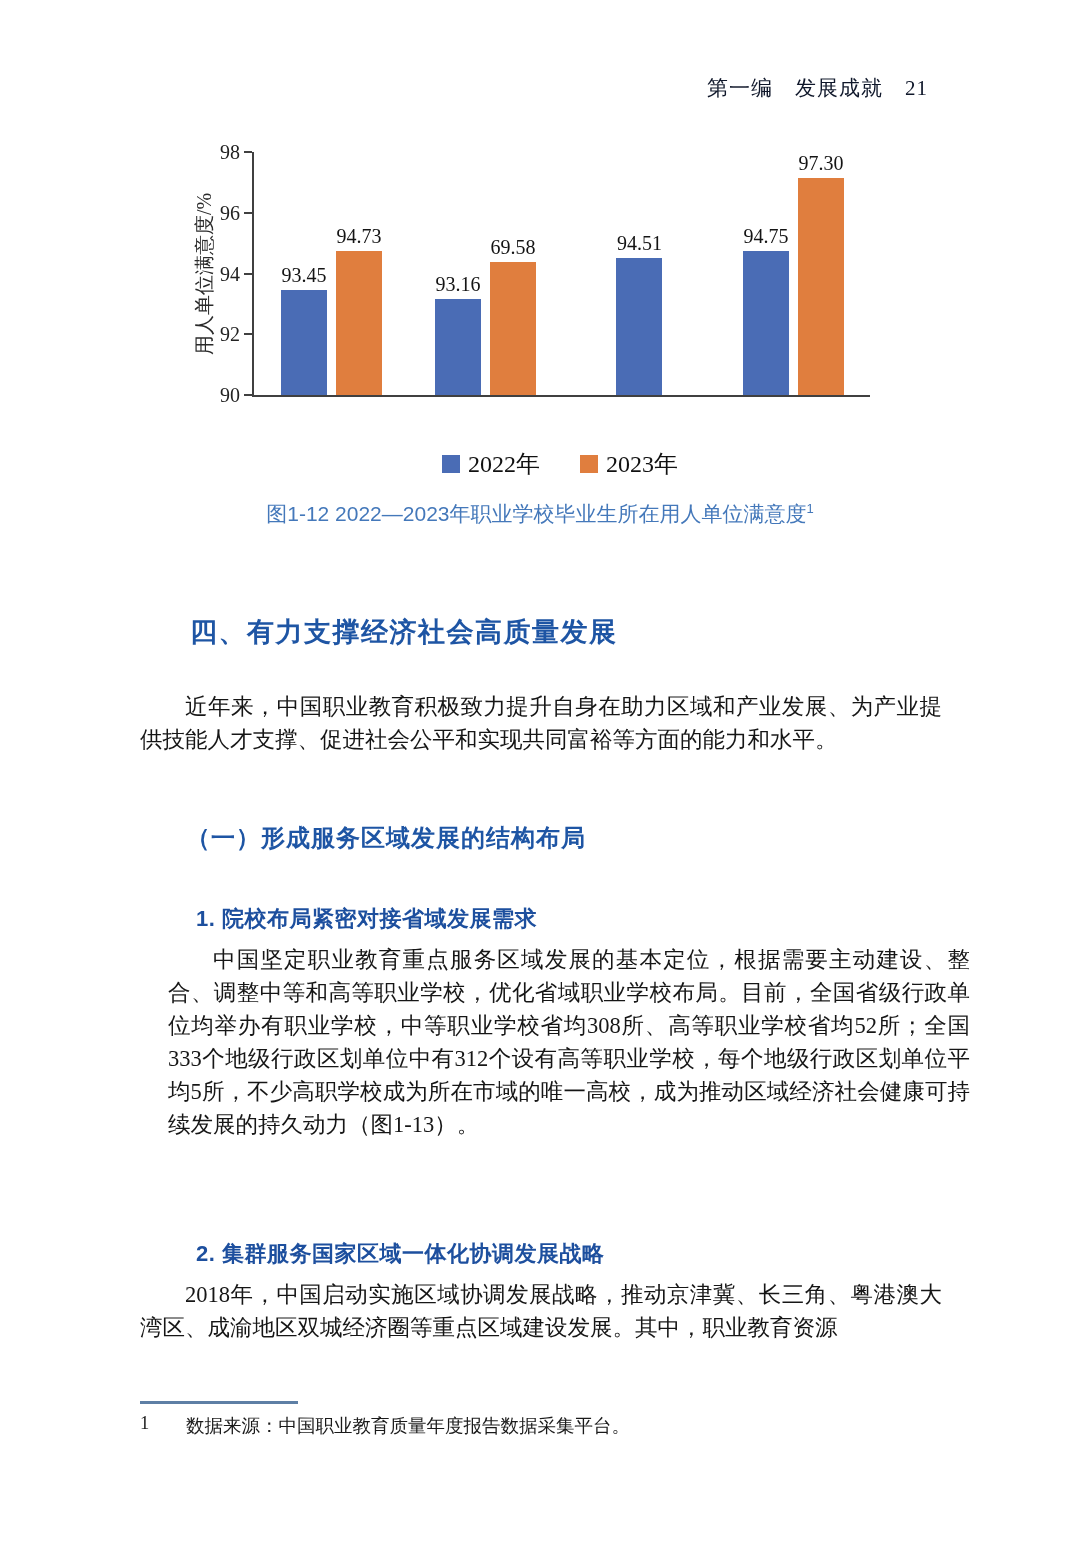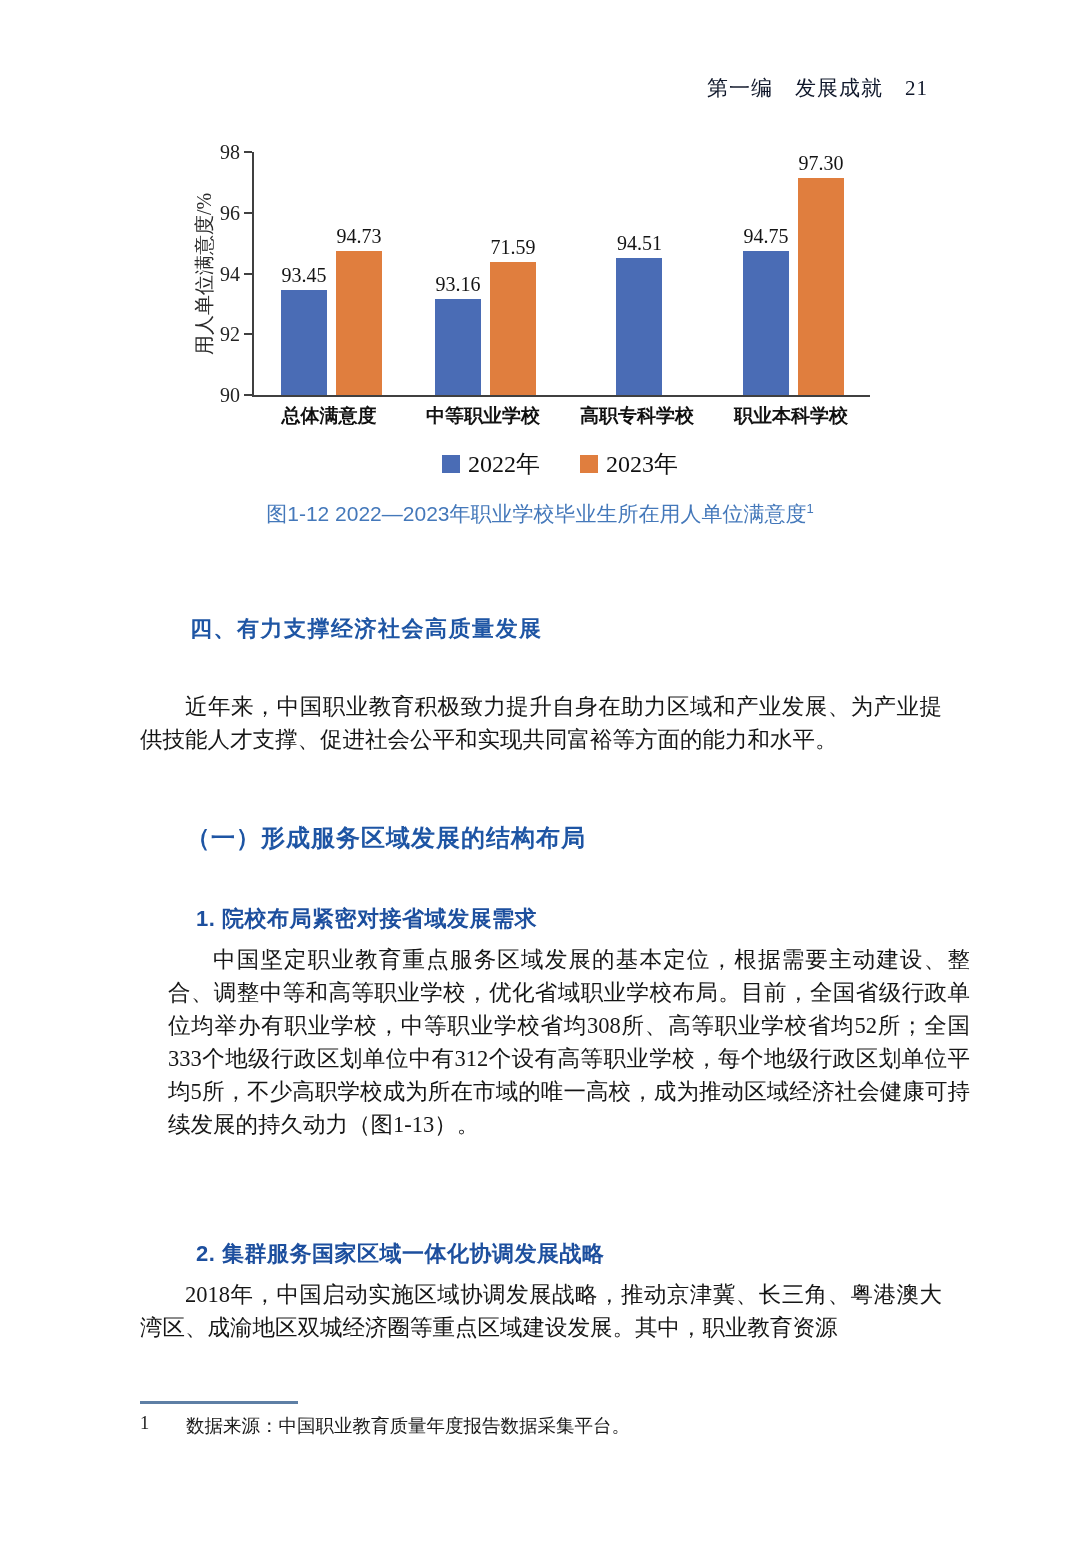--- a/index.html
+++ b/index.html
@@ -47,21 +47,21 @@
     position:absolute;top:500px;left:0;width:1080px;text-align:center;
     font-family:"Liberation Sans","DejaVu Sans",sans-serif;
     font-size:21px;color:#4478ba;
   }
   .caption sup{font-size:13px;}
 
   
   .section-heading{
     position:absolute;top:614px;left:190px;
     font-family:"Liberation Sans","DejaVu Sans",sans-serif;
-    font-size:22px;font-weight:700;color:#1e55a4;letter-spacing:1.5px;
+    font-size:27px;font-weight:700;color:#1e55a4;letter-spacing:1.5px;
   }
   .body-para{
     position:absolute;left:140px;width:802px;
     font-size:22.5px;line-height:33px;color:#161616;
     text-align:justify;text-indent:2em;
   }
   .intro-para{top:690px;}
   .subsection-heading{
     position:absolute;top:822px;left:186px;
     font-family:"Liberation Sans","DejaVu Sans",sans-serif;
@@ -107,46 +107,40 @@
               <div class="bar-value">94.73</div>
               <div class="bar" style="height: 143.674px; background: rgb(224, 126, 62);"></div>
             </div>
           </div>
           <div class="bar-group">
             <div class="bar-wrap">
               <div class="bar-value">93.16</div>
               <div class="bar" style="height: 95.985px; background: rgb(74, 108, 181);"></div>
             </div>
             <div class="bar-wrap">
-              <div class="bar-value">71.59</div>
+              <div class="bar-value">69.58</div>
               <div class="bar" style="height: 132.739px; background: rgb(224, 126, 62);"></div>
             </div>
           </div>
           <div class="bar-group">
             <div class="bar-wrap">
               <div class="bar-value">94.51</div>
               <div class="bar" style="height: 136.991px; background: rgb(74, 108, 181);"></div>
             </div>
           </div>
           <div class="bar-group">
             <div class="bar-wrap">
               <div class="bar-value">94.75</div>
               <div class="bar" style="height: 144.281px; background: rgb(74, 108, 181);"></div>
             </div>
             <div class="bar-wrap">
               <div class="bar-value">97.30</div>
               <div class="bar" style="height: 221.737px; background: rgb(224, 126, 62);"></div>
             </div>
           </div>
-        </div>
-      <div class="x-labels">
-          <div class="x-label">总体满意度</div>
-          <div class="x-label">中等职业学校</div>
-          <div class="x-label">高职专科学校</div>
-          <div class="x-label">职业本科学校</div>
         </div>
       <div class="legend">
           <div class="legend-item">
             <span class="legend-swatch" style="background: rgb(74, 108, 181);"></span>
             <span>2022年</span>
           </div>
           <div class="legend-item">
             <span class="legend-swatch" style="background: rgb(224, 126, 62);"></span>
             <span>2023年</span>
           </div>

